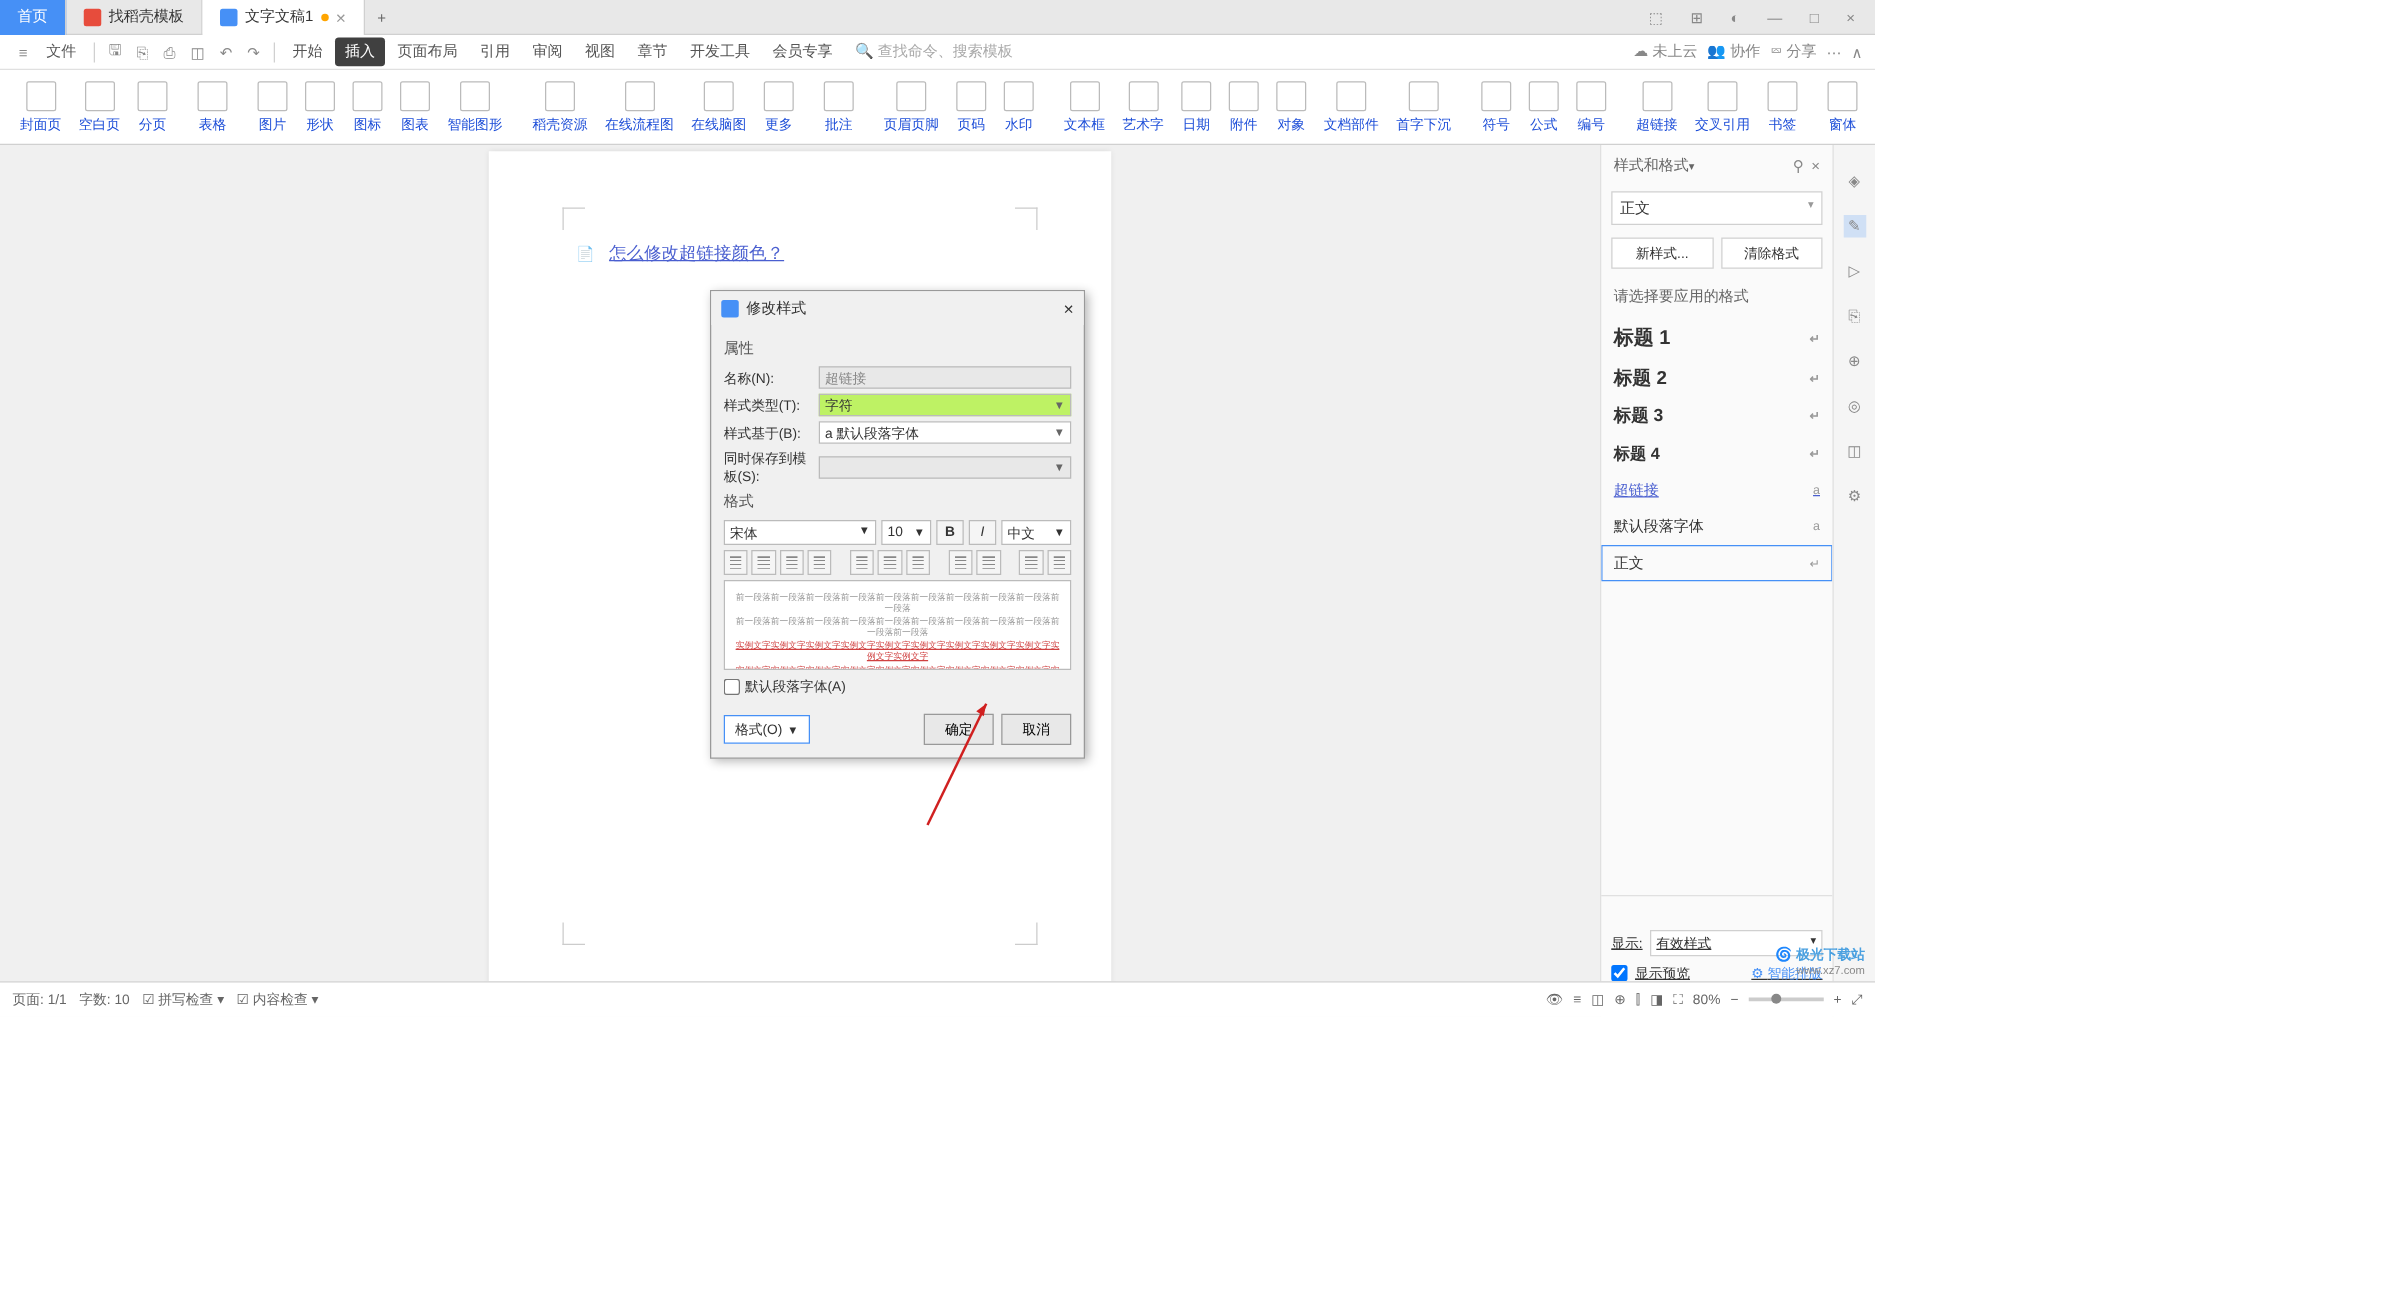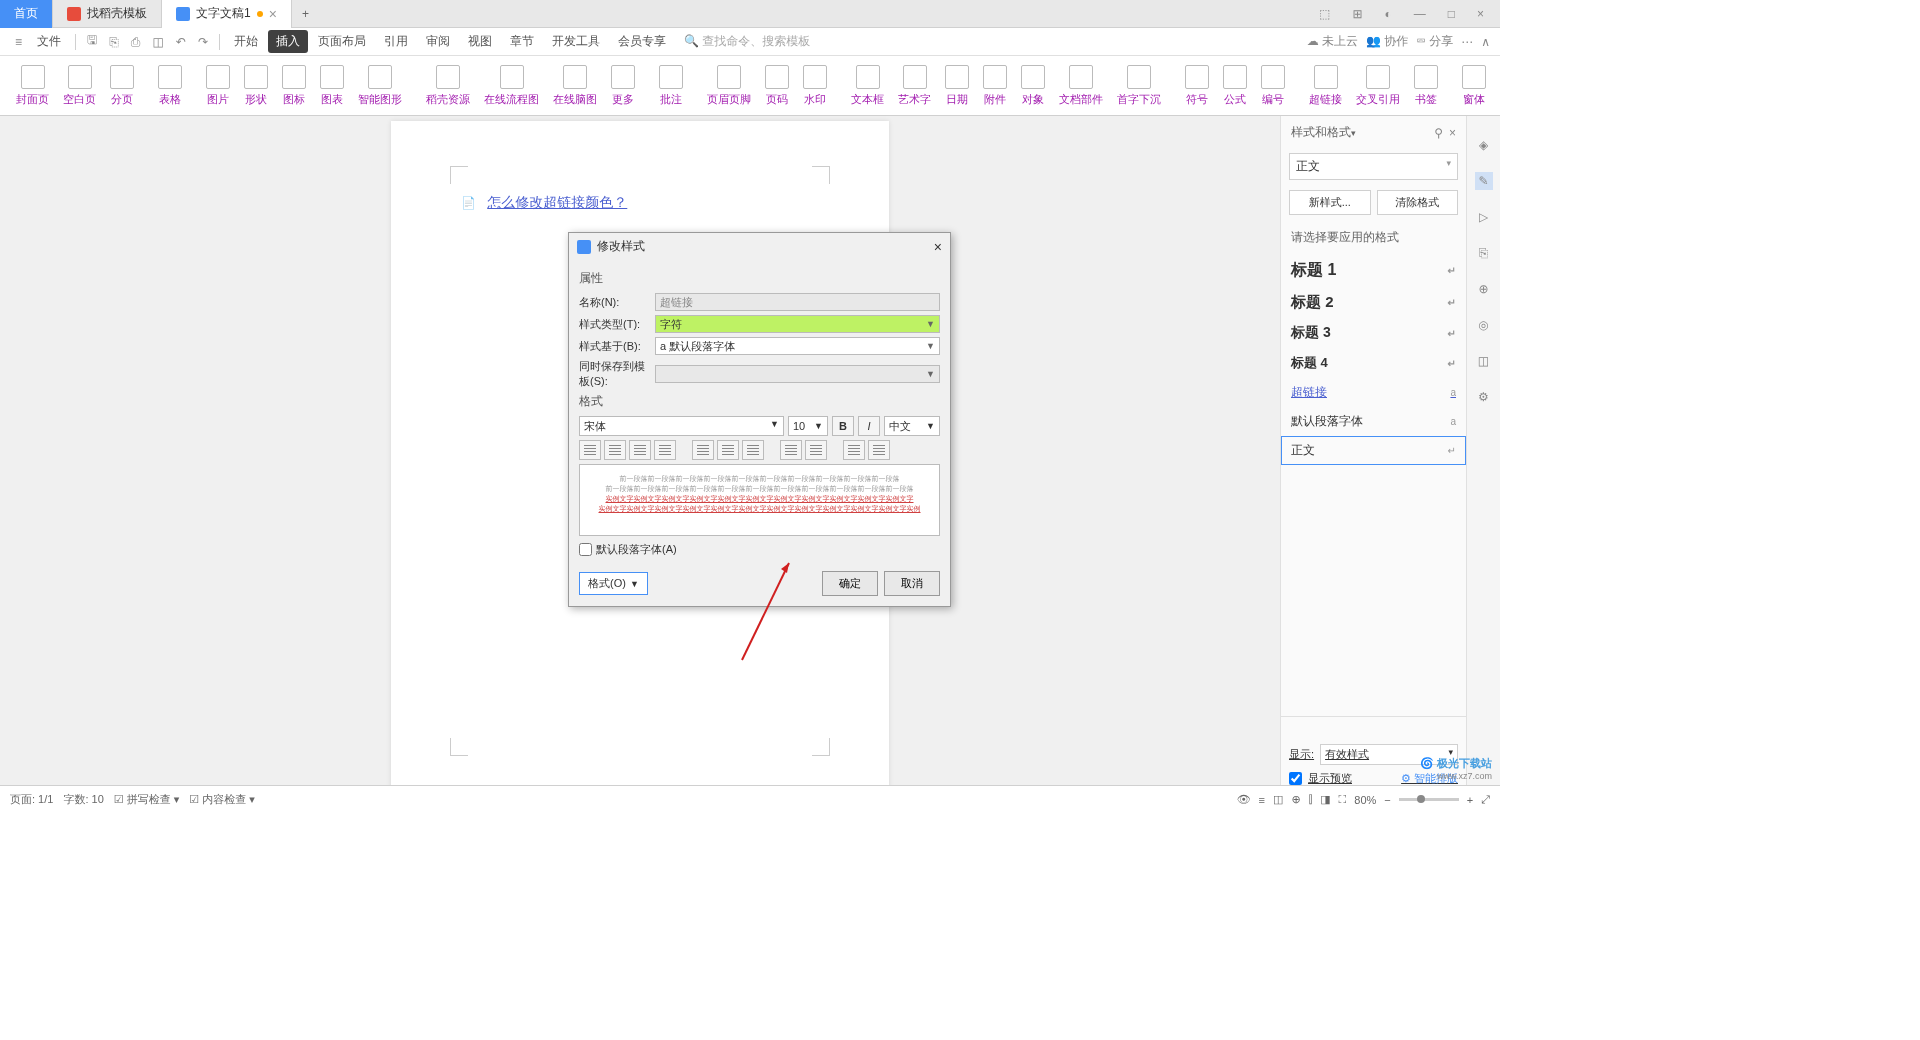--- a/index.html
+++ b/index.html
@@ -23,21 +23,21 @@
 .menu-bar { height: 28px; display: flex; align-items: center; padding: 0 10px; gap: 2px; border-bottom: 1px solid #e0e0e0; }
 .menu-btn { padding: 3px 8px; cursor: pointer; color: #555; }
 .menu-btn.active { background: #404040; color: #fff; border-radius: 3px; }
 .menu-icon { color: #888; padding: 3px 5px; }
 .menu-sep { width: 1px; height: 16px; background: #d0d0d0; margin: 0 4px; }
 .search-box { color: #aaa; padding: 3px 8px; }
 .menu-right { margin-left: auto; display: flex; align-items: center; gap: 8px; color: #888; }
 
 
 .ribbon { height: 60px; display: flex; align-items: center; padding: 4px 10px; border-bottom: 1px solid #d0d0d0; gap: 2px; }
-.ribbon-item { display: flex; flex-direction: column; align-items: center; gap: 3px; padding: 2px 6px; cursor: pointer; color: #a21caf; }
+.ribbon-item { display: flex; flex-direction: column; align-items: center; gap: 3px; padding: 2px 6px; cursor: pointer; color: #1d4ed8; }
 .ribbon-icon { width: 24px; height: 24px; border: 1px solid #bbb; border-radius: 2px; }
 .ribbon-label { font-size: 11px; white-space: nowrap; }
 .ribbon-sep { width: 1px; height: 40px; background: #e0e0e0; margin: 0 4px; }
 
 
 .main { display: flex; height: 697px; }
 .document-area { flex: 1; background: #f0f0f0; overflow: auto; position: relative; padding: 5px 0; display: flex; justify-content: center; }
 .page { width: 498px; height: 680px; background: #fff; box-shadow: 0 0 5px rgba(0,0,0,0.1); padding: 73px 70px; position: relative; }
 .corner { position: absolute; width: 18px; height: 18px; }
 .corner.tl { top: 45px; left: 59px; border-left: 1px solid #ccc; border-top: 1px solid #ccc; }
@@ -68,21 +68,21 @@
 .side-footer-row { display: flex; align-items: center; gap: 6px; padding: 3px 0; }
 .dropdown { flex: 1; padding: 2px 4px; border: 1px solid #d0d0d0; background: #fff; }
 .smart-layout { color: #4690f6; margin-left: auto; }
 
 
 .icon-strip { width: 34px; background: #f5f5f5; border-left: 1px solid #e0e0e0; display: flex; flex-direction: column; align-items: center; padding-top: 20px; gap: 18px; }
 .strip-icon { width: 18px; height: 18px; color: #888; cursor: pointer; display: flex; align-items: center; justify-content: center; }
 .strip-icon.active { background: #d0e0f5; }
 
 
-.dialog { position: absolute; left: 568px; top: 232px; width: 383px; background: #f0f0f0; border: 1px solid #999; box-shadow: 2px 2px 8px rgba(0,0,0,0.3); z-index: 100; }
+.dialog { position: absolute; left: 568px; top: 232px; width: 300px; background: #f0f0f0; border: 1px solid #999; box-shadow: 2px 2px 8px rgba(0,0,0,0.3); z-index: 100; }
 .dialog-title { padding: 5px 8px; display: flex; align-items: center; font-size: 12px; background: #f0f0f0; }
 .dialog-title .close { margin-left: auto; cursor: pointer; font-size: 14px; }
 .dialog-title .icon { width: 14px; height: 14px; background: #4690f6; border-radius: 2px; margin-right: 6px; }
 .dialog-body { padding: 6px 10px; }
 .section-label { font-size: 12px; color: #555; margin: 4px 0 6px; }
 .form-row { display: flex; align-items: center; margin-bottom: 4px; }
 .form-label { width: 76px; font-size: 11px; color: #333; }
 .form-input { flex: 1; padding: 2px 4px; border: 1px solid #bbb; background: #fff; font-size: 11px; height: 18px; }
 .form-input.disabled { background: #e8e8e8; color: #888; }
 .form-select { flex: 1; padding: 2px 4px; border: 1px solid #bbb; background: #fff; font-size: 11px; height: 18px; display: flex; align-items: center; }

